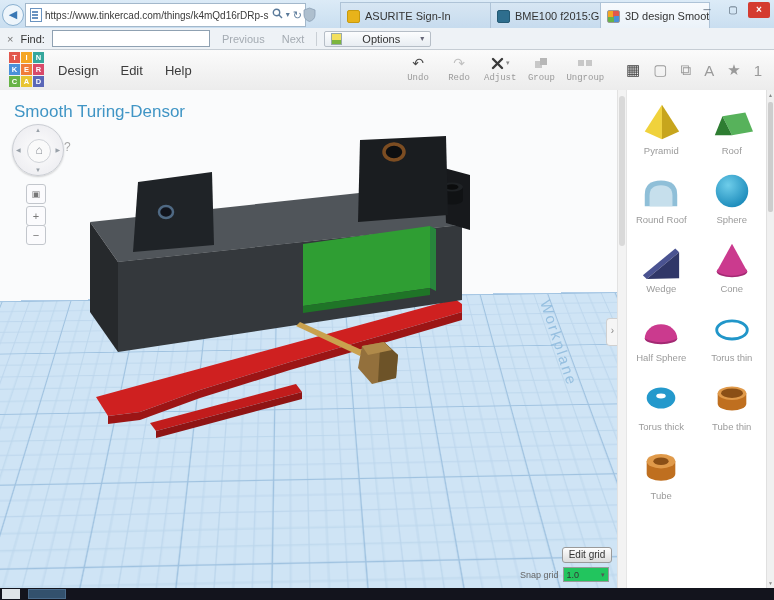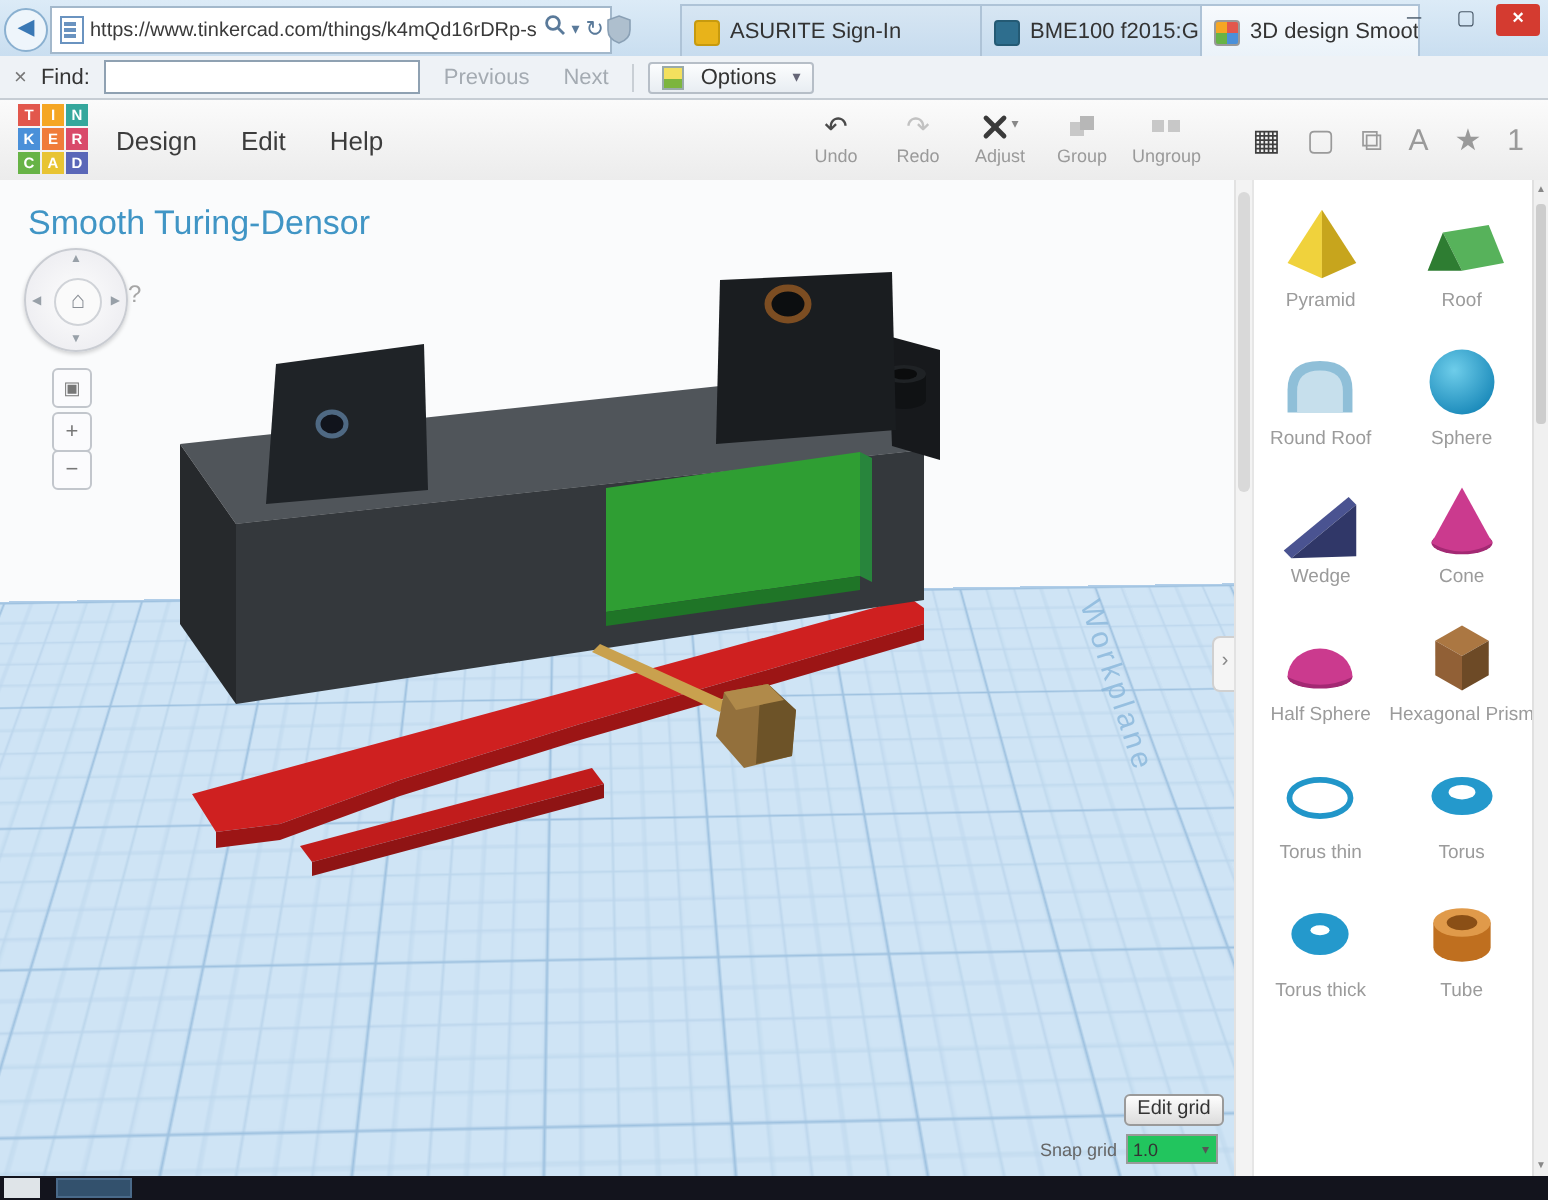--- a/index.html
+++ b/index.html
@@ -24,33 +24,33 @@
   .winbtns{position:absolute;right:4px;top:2px;display:flex;gap:4px;}
   .winbtns span{width:22px;height:16px;text-align:center;font-size:10px;line-height:15px;color:#4a5a6a;}
   .winbtns .close{color:#fff;background:#d43b30;border-radius:2px;font-weight:bold;}
 
   
   .findbar{position:absolute;left:0;top:28px;width:774px;height:22px;background:#eef2f6;border-bottom:1px solid #c6cdd4;display:flex;align-items:center;gap:7px;padding:0 7px;font-size:11px;color:#333;box-sizing:border-box;}
   .findbar .fclose{color:#777;font-size:11px;}
   .findbar input{width:150px;height:15px;border:1px solid #8fa1b2;font-size:10px;padding:0 3px;}
   .fbtn{color:#a4abb2;padding:1px 5px;}
   .fdiv{width:1px;height:14px;background:#c9cfd5;}
-  .opt{display:flex;align-items:center;gap:8px;border:1px solid #b6bec7;background:linear-gradient(#fcfdfe,#e8edf2);padding:1px 6px;border-radius:2px;color:#333;}
+  .opt{display:flex;align-items:center;gap:20px;border:1px solid #b6bec7;background:linear-gradient(#fcfdfe,#e8edf2);padding:1px 6px;border-radius:2px;color:#333;}
   .hl-icon{width:9px;height:10px;background:linear-gradient(#f3e05e 55%,#7cb53e 55%);border:1px solid #9aa;}
   .opt .caret{font-size:8px;color:#667;}
 
   
   .tkheader{position:absolute;left:0;top:50px;width:774px;height:40px;background:linear-gradient(#fbfbfb,#ececec);border-bottom:1px solid #cfcfcf;}
   .logo{position:absolute;left:9px;top:2px;display:grid;grid-template-columns:repeat(3,11px);grid-auto-rows:11px;gap:1px;}
   .logo span{font-size:7.5px;font-weight:bold;color:#fff;text-align:center;line-height:11px;}
   .menu{position:absolute;left:58px;top:0;height:40px;display:flex;align-items:center;gap:22px;font-size:13px;color:#3c3c3c;}
   .tktools{position:absolute;left:402px;top:5px;display:flex;gap:9px;}
   .tool{display:flex;flex-direction:column;align-items:center;min-width:32px;}
   .tool .ticon{height:16px;font-size:14px;line-height:16px;display:flex;align-items:center;gap:2px;}
-  .tool .tlabel{font-size:9px;color:#9a9a9a;margin-top:2px;}
+  .tool .tlabel{font-size:9px;color:#9a9a9a;margin-top:2px;font-family:Liberation Mono, monospace;}
   .ic-dark{color:#4a4a4a;} .ic-gray{color:#c2c2c2;}
   .hicons{position:absolute;right:12px;top:0;height:40px;display:flex;align-items:center;gap:13px;font-size:15px;color:#9a9a9a;}
   .hicons .first{color:#3e3e3e;}
 
   
   .content{position:absolute;left:0;top:90px;width:774px;height:498px;}
   .canvas{position:absolute;left:0;top:0;width:617px;height:498px;background:#fafbfc;overflow:hidden;}
   .plane-wrap{position:absolute;left:0;top:0;width:617px;height:498px;overflow:hidden;perspective:800px;perspective-origin:50% 20%;}
   .plane{position:absolute;left:-200px;top:206px;width:1050px;height:700px;background-color:#cfe4f5;
     background-image:
@@ -359,53 +359,46 @@
         </div>
 
         <div class="shape">
           <svg viewBox="0 0 44 44">
             <ellipse cx="22" cy="32" rx="17" ry="6" fill="#a32973"></ellipse>
             <path d="M5,32 A17,15 0 0 1 39,32 Q22,40 5,32 Z" fill="#cb3a8e"></path>
           </svg>
           <span class="sname">Half Sphere</span>
         </div>
 
-        <div class="shape">
-          <svg viewBox="0 0 44 44">
-            <polygon points="22,5 36,13 22,21 8,13" fill="#ab7742"></polygon>
-            <polygon points="8,13 22,21 22,39 8,31" fill="#916036"></polygon>
-            <polygon points="22,21 36,13 36,31 22,39" fill="#6d4a26"></polygon>
-          </svg>
-          <span class="sname">Hexagonal Prism</span>
-        </div>
 
 
         <div class="shape">
           <svg viewBox="0 0 44 44">
             <ellipse cx="22" cy="23" rx="16" ry="9.5" fill="none" stroke="#2196c9" stroke-width="3"></ellipse>
           </svg>
           <span class="sname">Torus thin</span>
         </div>
 
-        <div class="shape">
-          <svg viewBox="0 0 44 44">
-            <ellipse cx="22" cy="22" rx="16" ry="10" fill="#2499cc"></ellipse>
-            <ellipse cx="22" cy="20" rx="7" ry="3.8" fill="#ffffff"></ellipse>
-          </svg>
-          <span class="sname">Torus</span>
-        </div>
 
         <div class="shape">
           <svg viewBox="0 0 44 44">
             <ellipse cx="22" cy="22" rx="15" ry="11" fill="#2499cc"></ellipse>
             <ellipse cx="22" cy="20" rx="5" ry="2.6" fill="#ffffff"></ellipse>
           </svg>
           <span class="sname">Torus thick</span>
         </div>
 
+        <div class="shape">
+          <svg viewBox="0 0 44 44">
+            <path d="M7,17 L7,28 A15,7 0 0 0 37,28 L37,17" fill="#bf6f1f"></path>
+            <ellipse cx="22" cy="17" rx="15" ry="7" fill="#e09a4a"></ellipse>
+            <ellipse cx="22" cy="17" rx="11.5" ry="5" fill="#8a4f16"></ellipse>
+          </svg>
+          <span class="sname">Tube thin</span>
+        </div>
 
         <div class="shape">
           <svg viewBox="0 0 44 44">
             <path d="M7,16 L7,29 A15,7.5 0 0 0 37,29 L37,16" fill="#bf6f1f"></path>
             <ellipse cx="22" cy="16" rx="15" ry="7.5" fill="#e09a4a"></ellipse>
             <ellipse cx="22" cy="16" rx="8" ry="4" fill="#8a4f16"></ellipse>
           </svg>
           <span class="sname">Tube</span>
         </div>
 

